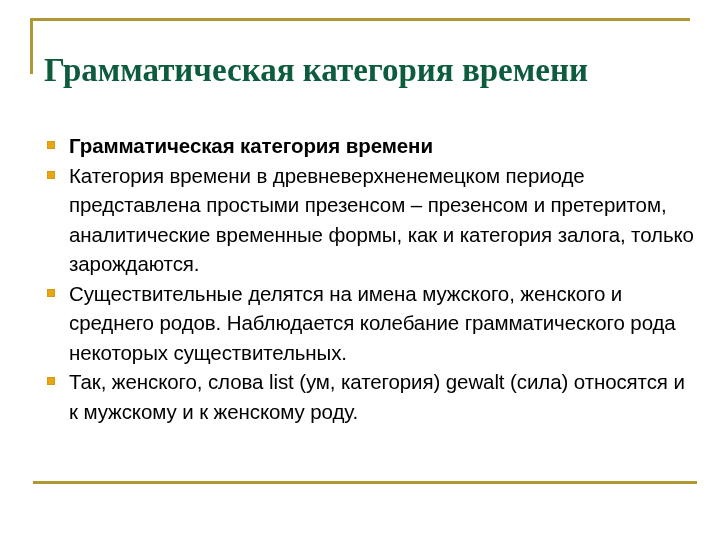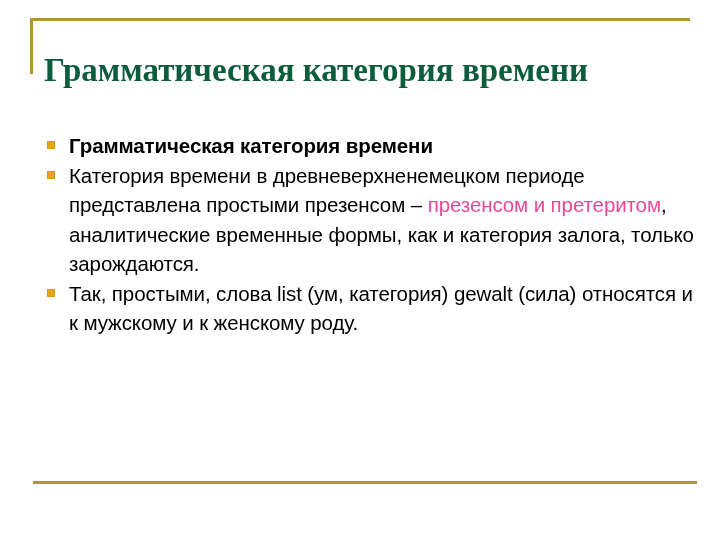--- a/index.html
+++ b/index.html
@@ -86,21 +86,21 @@
     width: 8px;
     height: 8px;
     background: #e8a317;
     border: 1px solid #d79a12;
     box-sizing: border-box;
   }
   .bullet-text {
     display: block;
   }
   .strong { font-weight: bold; }
-  .accent { color: #ec4899; }
+  .accent { color: #000000; }
   .ital   { }
 </style>
 </head>
 <body>
 
 <div id="slide">
 
   <div id="rule-top"></div>
   <div id="rule-left"></div>
   <div id="rule-bottom"></div>
@@ -112,20 +112,24 @@
     <li class="bullet-item">
       <span class="bullet-marker"></span>
       <span class="bullet-text"><span class="strong">Грамматическая категория времени</span></span>
     </li>
 
     <li class="bullet-item">
       <span class="bullet-marker"></span>
       <span class="bullet-text"><span>Категория времени в древневерхненемецком периоде представлена простыми презенсом – </span><span class="accent">презенсом и претеритом</span><span>, аналитические временные формы, как и категория залога, только зарождаются.</span></span>
     </li>
 
+    <li class="bullet-item">
+      <span class="bullet-marker"></span>
+      <span class="bullet-text"><span>Существительные делятся на имена мужского, женского и среднего родов. Наблюдается </span><span class="accent">колебание грамматического рода</span><span> некоторых существительных.</span></span>
+    </li>
 
     <li class="bullet-item">
       <span class="bullet-marker"></span>
-      <span class="bullet-text"><span>Так, простыми, слова </span><span class="ital">list</span><span> (ум, категория) </span><span class="ital">gewalt</span><span> (сила) относятся и к мужскому и к женскому роду.</span></span>
+      <span class="bullet-text"><span>Так, женского, слова </span><span class="ital">list</span><span> (ум, категория) </span><span class="ital">gewalt</span><span> (сила) относятся и к мужскому и к женскому роду.</span></span>
     </li>
 
   </ul>
 </div>
 
 </body></html>

